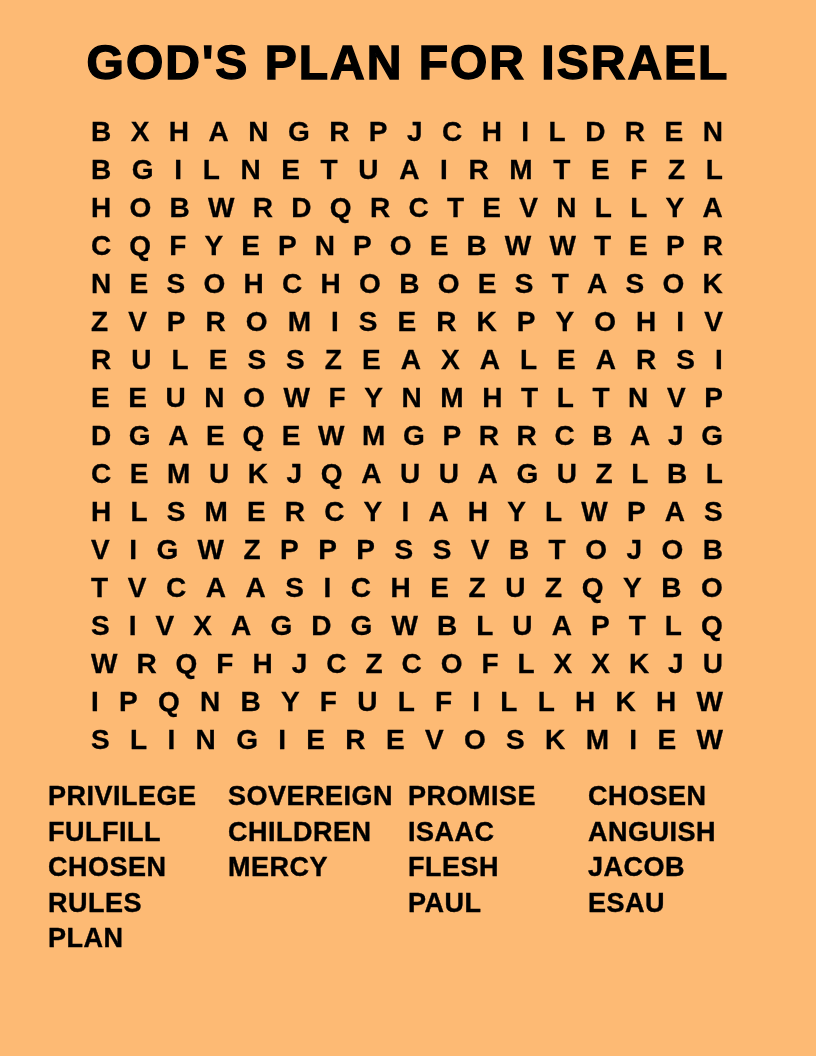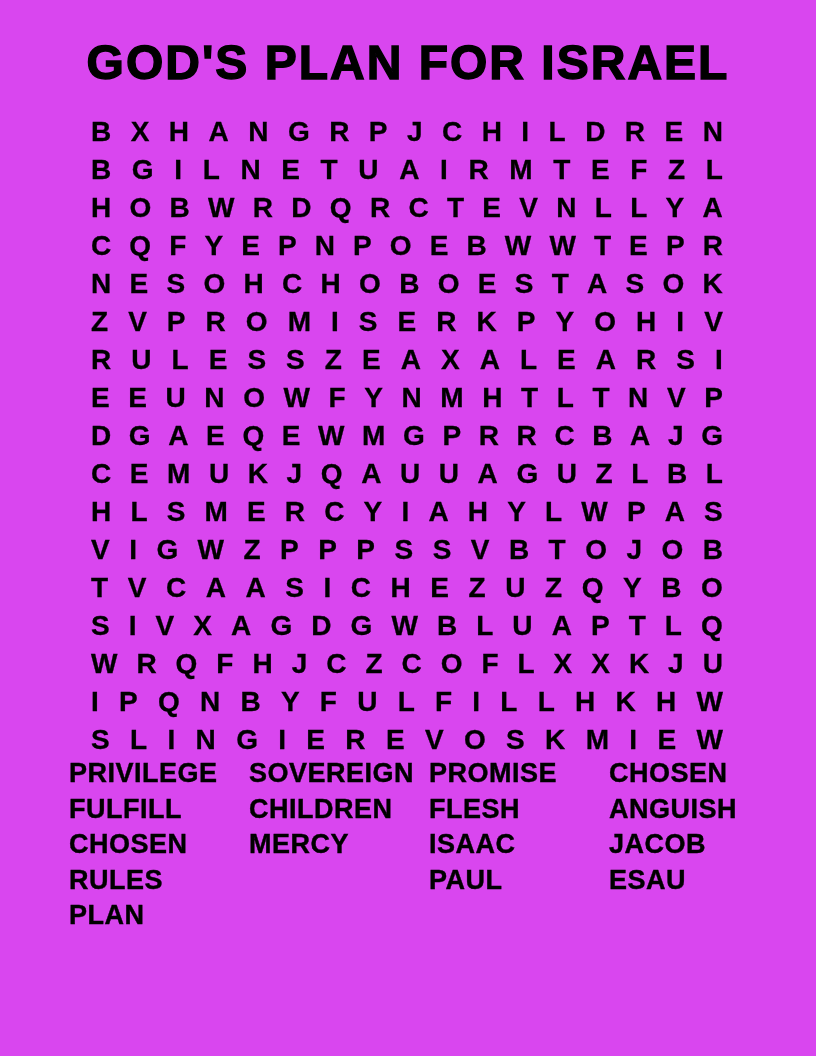--- a/index.html
+++ b/index.html
@@ -4,21 +4,21 @@
 <style>
   html, body {
     margin: 0;
     padding: 0;
     background: #ffffff;
   }
   .page {
     position: relative;
     width: 816px;
     height: 1056px;
-    background: #d946ef;
+    background: #fdba74;
     font-family: "Liberation Sans", sans-serif;
     color: #000000;
     overflow: hidden;
   }
   .title {
     position: absolute;
     top: 38px;
     left: 0;
     width: 100%;
     margin: 0;
@@ -44,26 +44,25 @@
     font-size: 28px;
     font-weight: bold;
   }
   .grid-letter {
     display: inline-block;
     -webkit-text-stroke: 0.3px #000000;
   }
   .words {
     position: absolute;
     left: 48px;
-    top: 756px;
+    top: 779px;
     width: 720px;
     display: grid;
     grid-template-columns: 180px 180px 180px 180px;
     align-items: start;
-    margin-left: 21px;
   }
   .word-col {
     display: block;
   }
   .word-item {
     font-size: 27px;
     line-height: 35.5px;
     font-weight: bold;
     letter-spacing: 0.5px;
     -webkit-text-stroke: 0.4px #000000;
@@ -410,22 +409,22 @@
         <div class="word-item">RULES</div>
         <div class="word-item">PLAN</div>
       </div>
       <div class="word-col">
         <div class="word-item">SOVEREIGN</div>
         <div class="word-item">CHILDREN</div>
         <div class="word-item">MERCY</div>
       </div>
       <div class="word-col">
         <div class="word-item">PROMISE</div>
+        <div class="word-item">ISAAC</div>
         <div class="word-item">FLESH</div>
-        <div class="word-item">ISAAC</div>
         <div class="word-item">PAUL</div>
       </div>
       <div class="word-col">
         <div class="word-item">CHOSEN</div>
         <div class="word-item">ANGUISH</div>
         <div class="word-item">JACOB</div>
         <div class="word-item">ESAU</div>
       </div>
     </div>
 </div>

